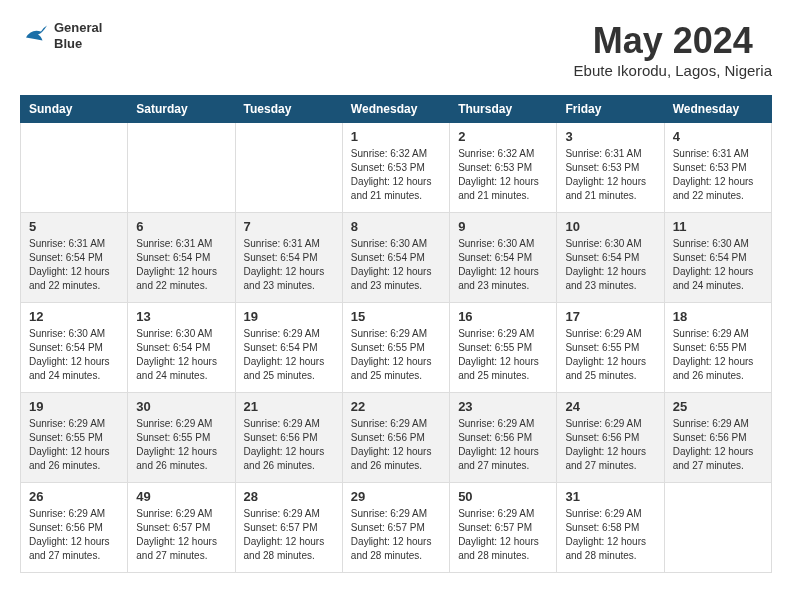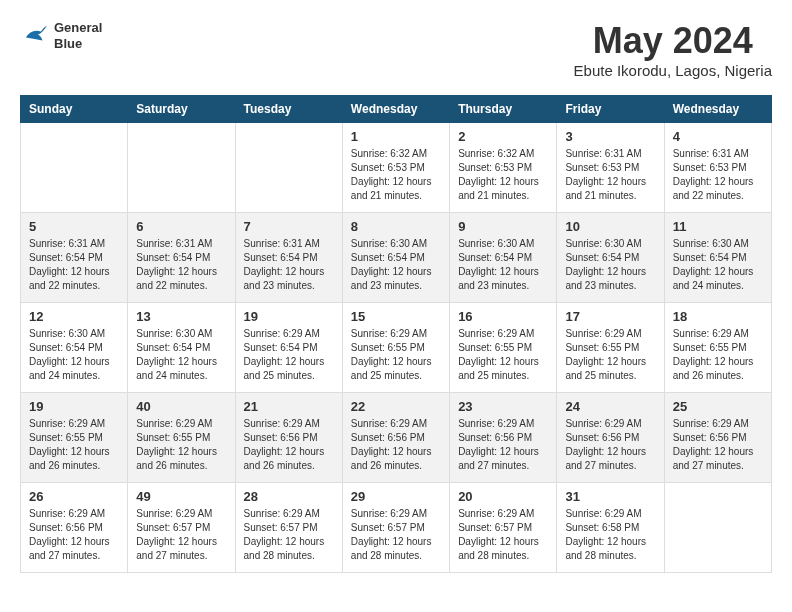--- a/index.html
+++ b/index.html
@@ -264,21 +264,21 @@
       </tr>
       <tr class="row-even">
         <td>
           <span class="day-number">19</span>
           <div class="day-info" style="white-space: pre-line;">Sunrise: 6:29 AM
 Sunset: 6:55 PM
 Daylight: 12 hours
 and 26 minutes.</div>
         </td>
         <td>
-          <span class="day-number">40</span>
+          <span class="day-number">30</span>
           <div class="day-info" style="white-space: pre-line;">Sunrise: 6:29 AM
 Sunset: 6:55 PM
 Daylight: 12 hours
 and 26 minutes.</div>
         </td>
         <td>
           <span class="day-number">21</span>
           <div class="day-info" style="white-space: pre-line;">Sunrise: 6:29 AM
 Sunset: 6:56 PM
 Daylight: 12 hours
@@ -336,21 +336,21 @@
 and 28 minutes.</div>
         </td>
         <td>
           <span class="day-number">29</span>
           <div class="day-info" style="white-space: pre-line;">Sunrise: 6:29 AM
 Sunset: 6:57 PM
 Daylight: 12 hours
 and 28 minutes.</div>
         </td>
         <td>
-          <span class="day-number">20</span>
+          <span class="day-number">50</span>
           <div class="day-info" style="white-space: pre-line;">Sunrise: 6:29 AM
 Sunset: 6:57 PM
 Daylight: 12 hours
 and 28 minutes.</div>
         </td>
         <td>
           <span class="day-number">31</span>
           <div class="day-info" style="white-space: pre-line;">Sunrise: 6:29 AM
 Sunset: 6:58 PM
 Daylight: 12 hours

